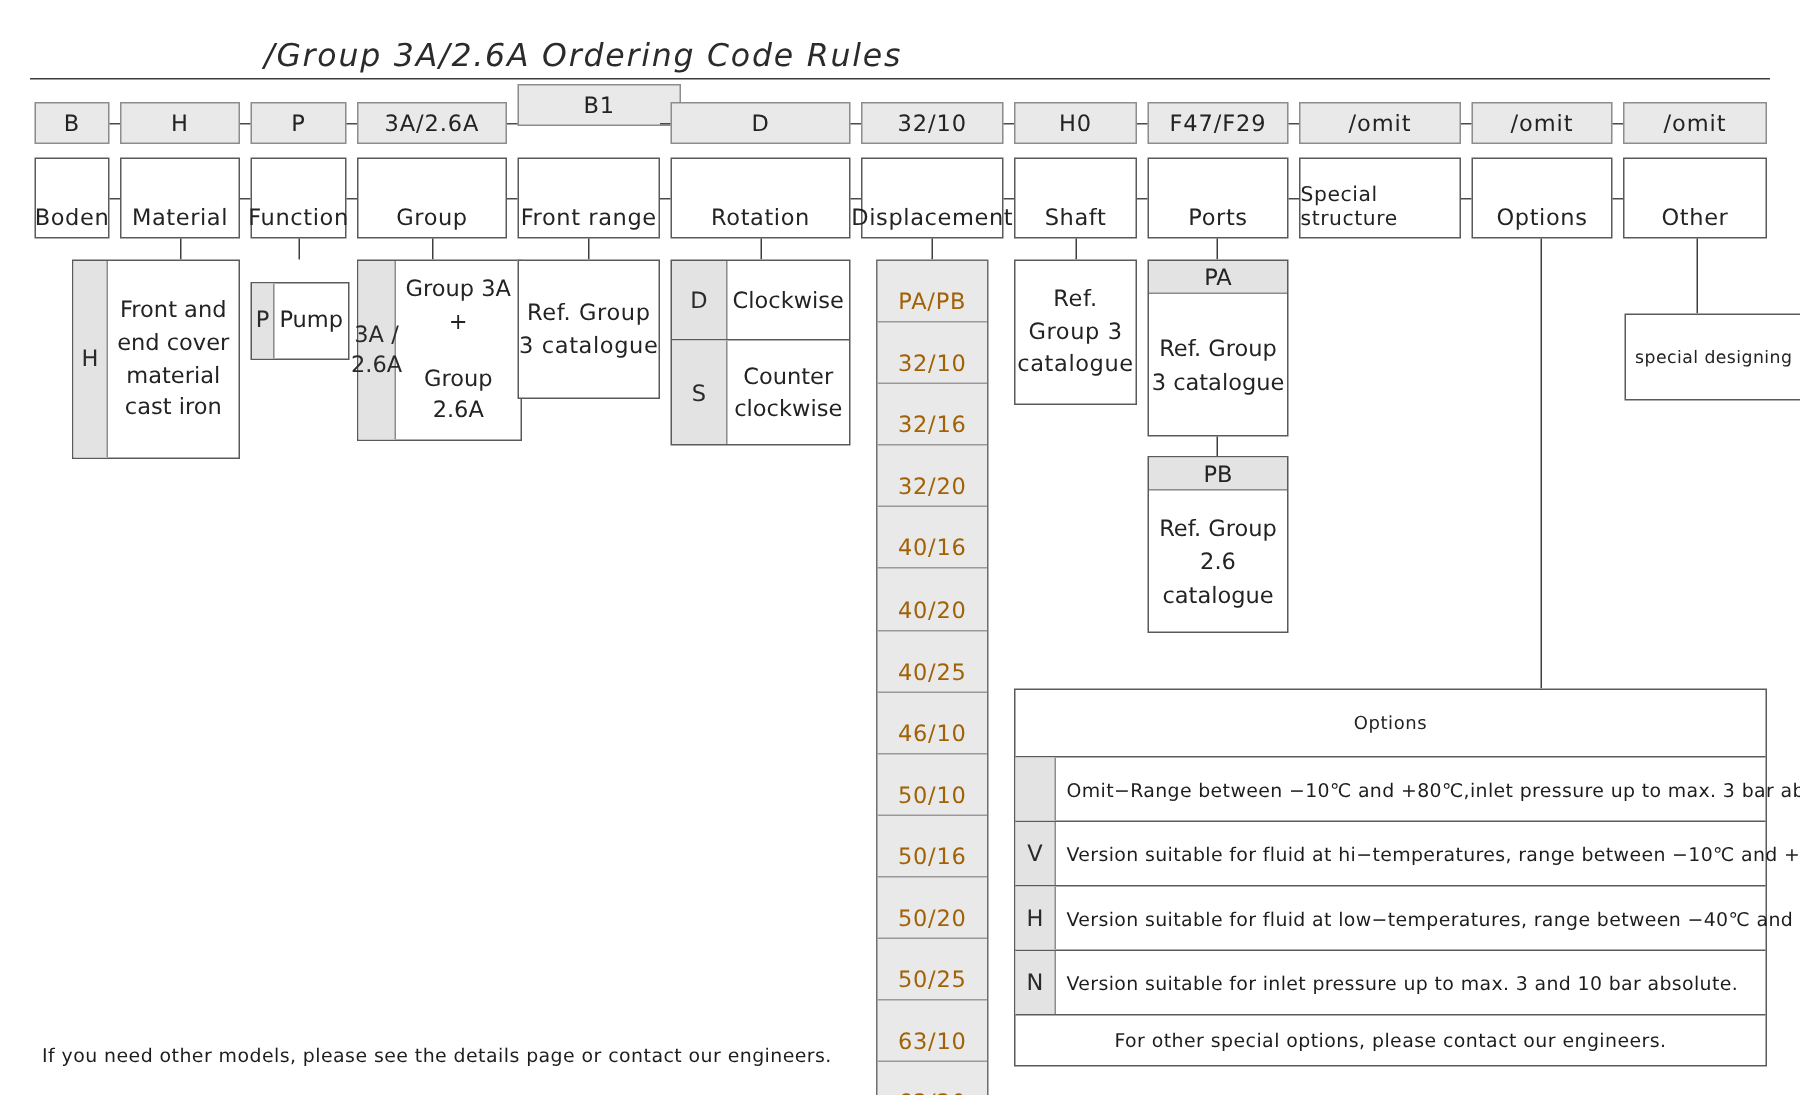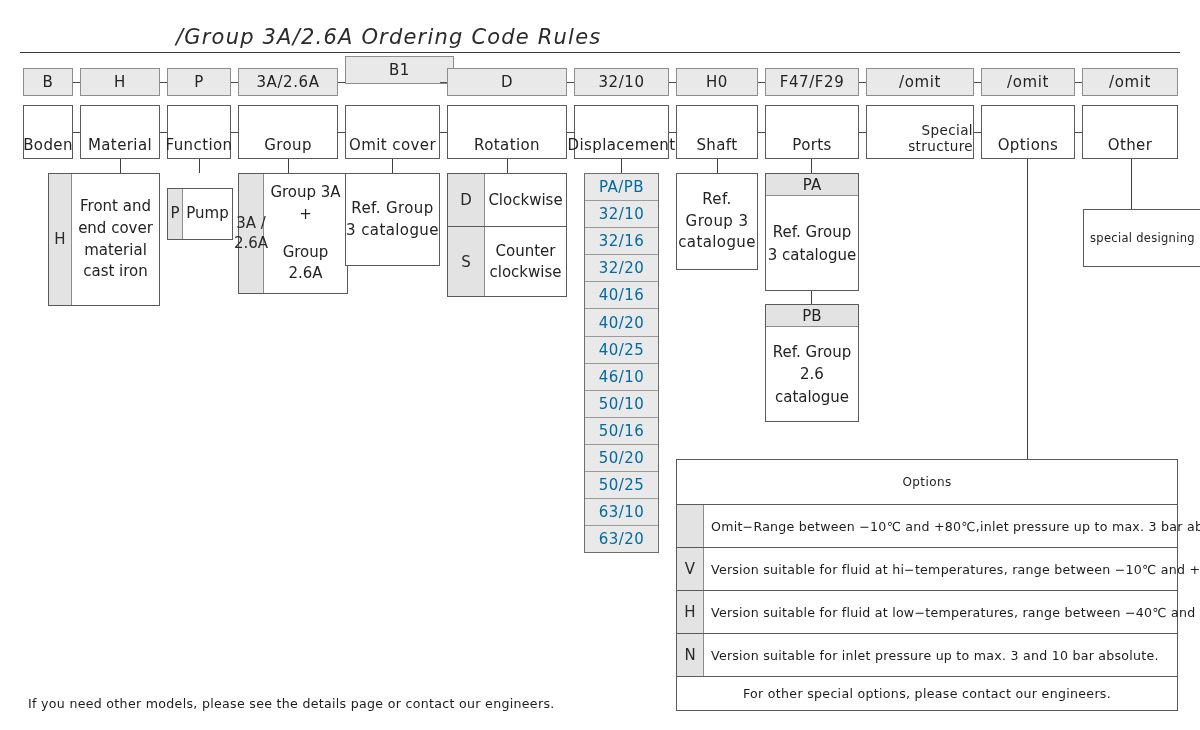--- a/index.html
+++ b/index.html
@@ -53,21 +53,20 @@
     border: 1px solid #5a5a5a;
     background: #ffffff;
     display: flex;
     align-items: flex-end;
     justify-content: center;
     font-size: 15px;
     letter-spacing: .4px;
     color: #232323;
     font-family: "DejaVu Sans", sans-serif;
     padding-bottom: 4px;
-    text-align: right;
   }
   .plainbox {
     border: 1px solid #5a5a5a;
     background: #ffffff;
     display: flex;
     align-items: center;
     justify-content: center;
     text-align: center;
     font-size: 15px;
     line-height: 1.45;
@@ -135,22 +134,23 @@
 
   
   .disp {
     border: 1px solid #6f6f6f;
     background: #e9e9e9;
   }
   .disp-item {
     height: 26.1px;
     border-bottom: 1px solid #9a9a9a;
     display: flex; align-items: center; justify-content: center;
-    font-size: 15px; letter-spacing: .5px; color: #0369a1;
-    font-family: "DejaVu Sans", sans-serif;
+    font-size: 15px; letter-spacing: .5px; color: #a16207;
+    font-family: "DejaVu Sans", sans-serif;
+    margin-top: 14px;
   }
   .disp-item:last-child { border-bottom: none; }
 
   
   .port { border: 1px solid #5a5a5a; background:#fff; }
   .port .hd {
     background: #e3e3e3;
     border-bottom: 1px solid #8d8d8d;
     height: 21px;
     display: flex; align-items: center; justify-content: center;
@@ -253,21 +253,21 @@
   <div class="abs hcon" style="left:669px; top:82px; width:7px;"></div>
   <div class="abs hcon" style="left:758px; top:82px; width:7px;"></div>
   <div class="abs hcon" style="left:859px; top:82px; width:7px;"></div>
   <div class="abs hcon" style="left:974px; top:82px; width:7px;"></div>
   <div class="abs hcon" style="left:1075px;top:82px; width:7px;"></div>
 
   <div class="abs wbox" style="left:23px;  top:105px; width:50px;  height:54px;">Boden</div>
   <div class="abs wbox" style="left:80px;  top:105px; width:80px;  height:54px;">Material</div>
   <div class="abs wbox" style="left:167px; top:105px; width:64px;  height:54px;">Function</div>
   <div class="abs wbox" style="left:238px; top:105px; width:100px; height:54px;">Group</div>
-  <div class="abs wbox" style="left:345px; top:105px; width:95px;  height:54px;">Omit cover</div>
+  <div class="abs wbox" style="left:345px; top:105px; width:95px;  height:54px;">Front range</div>
   <div class="abs wbox" style="left:574px; top:105px; width:95px;  height:54px;">Displacement</div>
   <div class="abs wbox" style="left:447px; top:105px; width:120px; height:54px;">Rotation</div>
   <div class="abs wbox" style="left:676px; top:105px; width:82px;  height:54px;">Shaft</div>
   <div class="abs wbox" style="left:765px; top:105px; width:94px;  height:54px;">Ports</div>
   <div class="abs wbox" style="left:866px; top:105px; width:108px; height:54px; font-size:13.5px;">Special structure</div>
   <div class="abs wbox" style="left:981px; top:105px; width:94px;  height:54px;">Options</div>
   <div class="abs wbox" style="left:1082px;top:105px; width:96px;  height:54px;">Other</div>
 
   <div class="abs hcon" style="left:73px;  top:132px; width:7px;"></div>
   <div class="abs hcon" style="left:160px; top:132px; width:7px;"></div>

